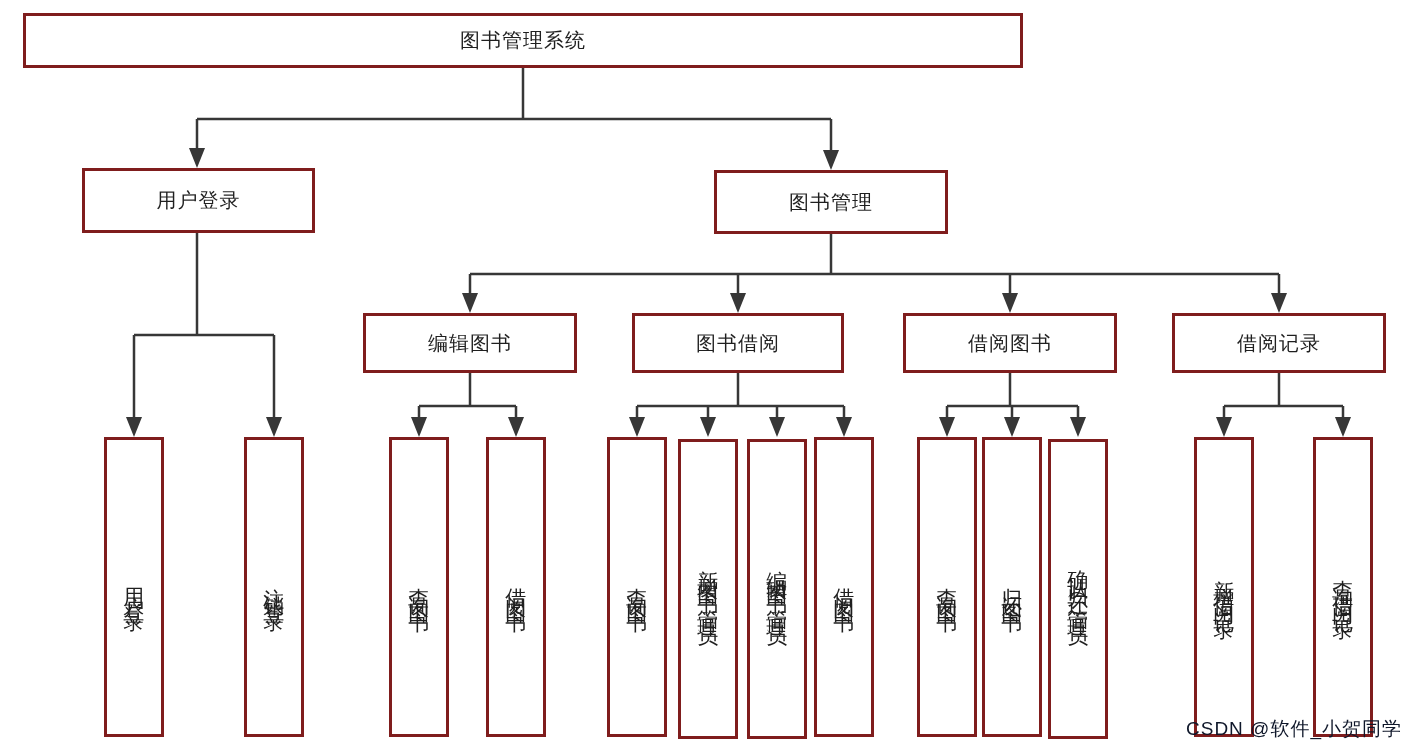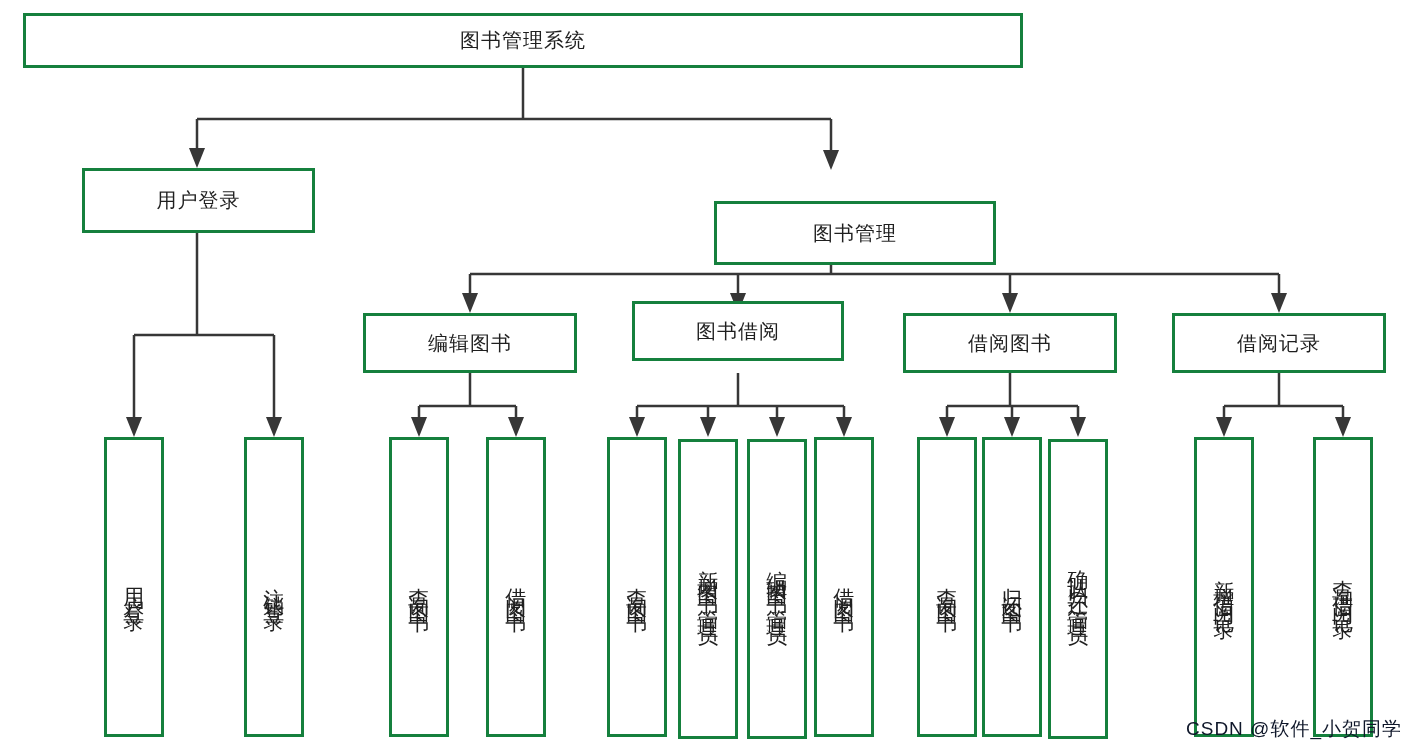--- a/index.html
+++ b/index.html
@@ -20,21 +20,21 @@
     left: 0;
     top: 0;
     width: 1405px;
     height: 747px;
     pointer-events: none;
   }
   .box {
     position: absolute;
     box-sizing: border-box;
     background: #ffffff;
-    border: 3px solid #15803d;
+    border: 3px solid #7f1d1d;
     display: flex;
     align-items: center;
     justify-content: center;
     color: #1f1f1f;
     z-index: 2;
   }
   .box .h-label {
     font-size: 20px;
     letter-spacing: 1px;
     white-space: nowrap;
@@ -132,28 +132,28 @@
     </g>
   </svg>
 
   <div class="box" style="left:23px; top:13px; width:1000px; height:55px;">
     <span class="h-label">图书管理系统</span>
   </div>
 
   <div class="box" style="left:82px; top:168px; width:233px; height:65px;">
     <span class="h-label">用户登录</span>
   </div>
-  <div class="box" style="left:714px; top:170px; width:282px; height:64px;margin-top:31px;">
+  <div class="box" style="left:714px; top:170px; width:234px; height:64px;">
     <span class="h-label">图书管理</span>
   </div>
 
   <div class="box" style="left:363px; top:313px; width:214px; height:60px;">
     <span class="h-label">编辑图书</span>
   </div>
-  <div class="box" style="left:632px; top:301px; width:212px; height:60px;">
+  <div class="box" style="left:632px; top:313px; width:212px; height:60px;">
     <span class="h-label">图书借阅</span>
   </div>
   <div class="box" style="left:903px; top:313px; width:214px; height:60px;">
     <span class="h-label">借阅图书</span>
   </div>
   <div class="box" style="left:1172px; top:313px; width:214px; height:60px;">
     <span class="h-label">借阅记录</span>
   </div>
 
   <div class="box" style="left:104px; top:437px; width:60px; height:300px;">

